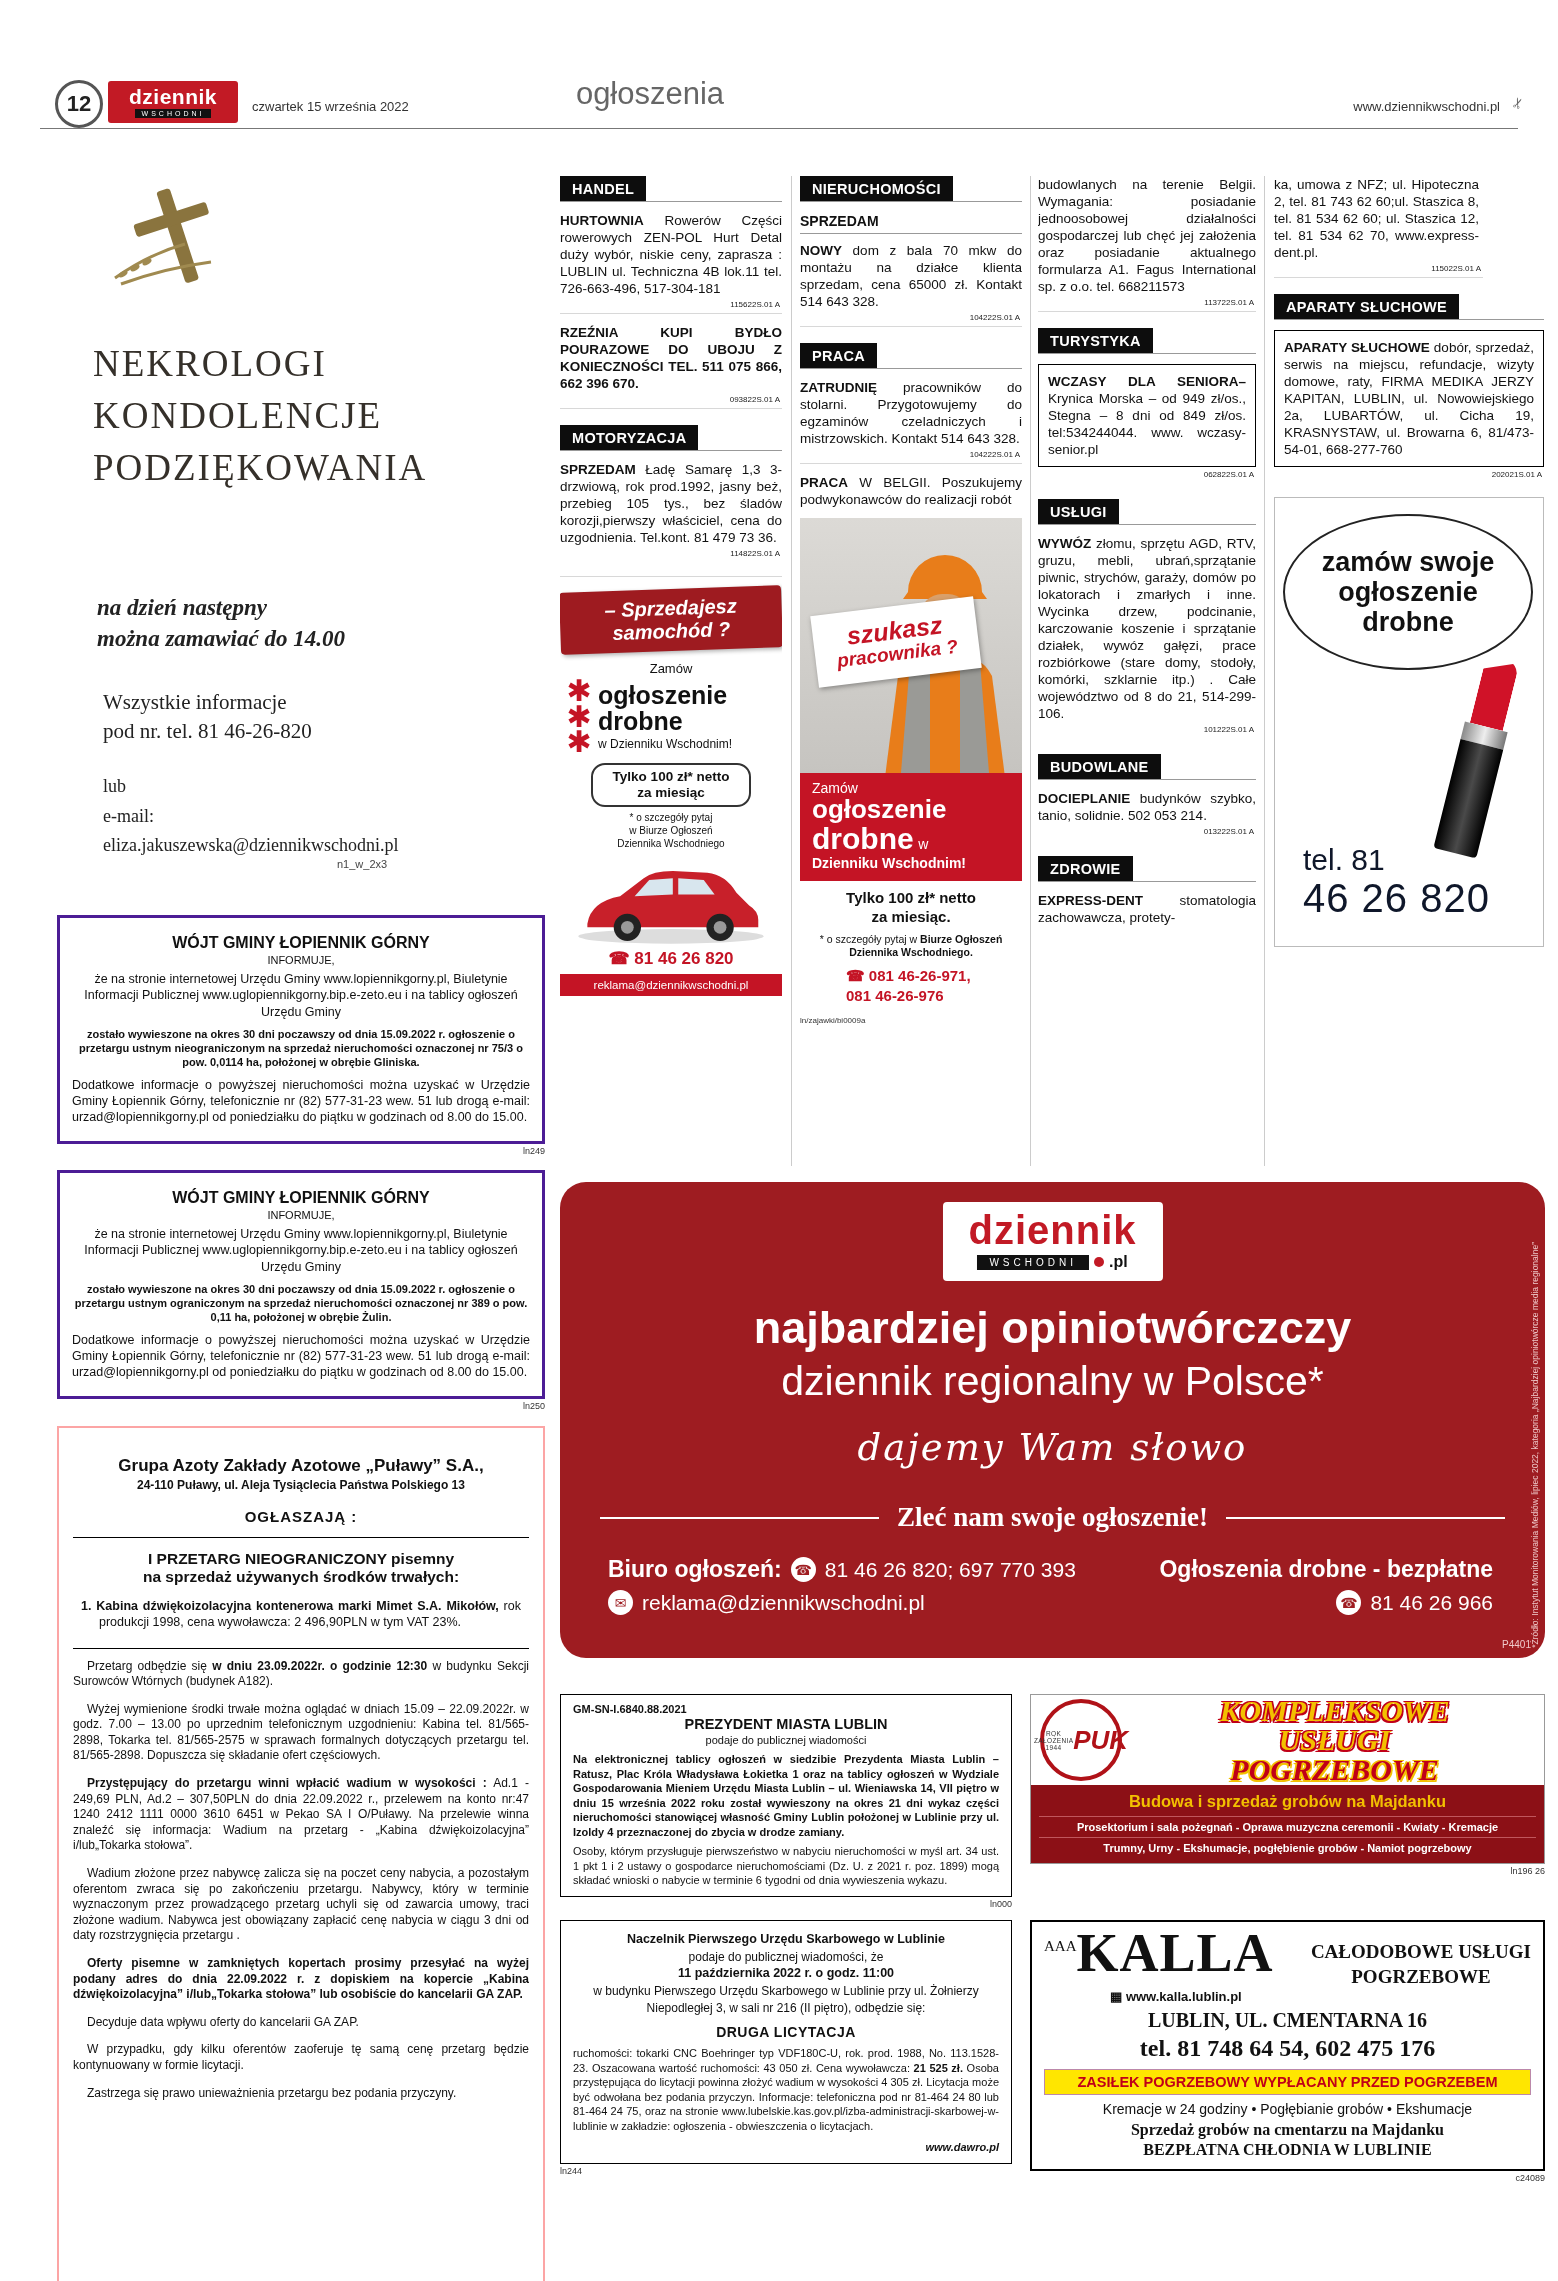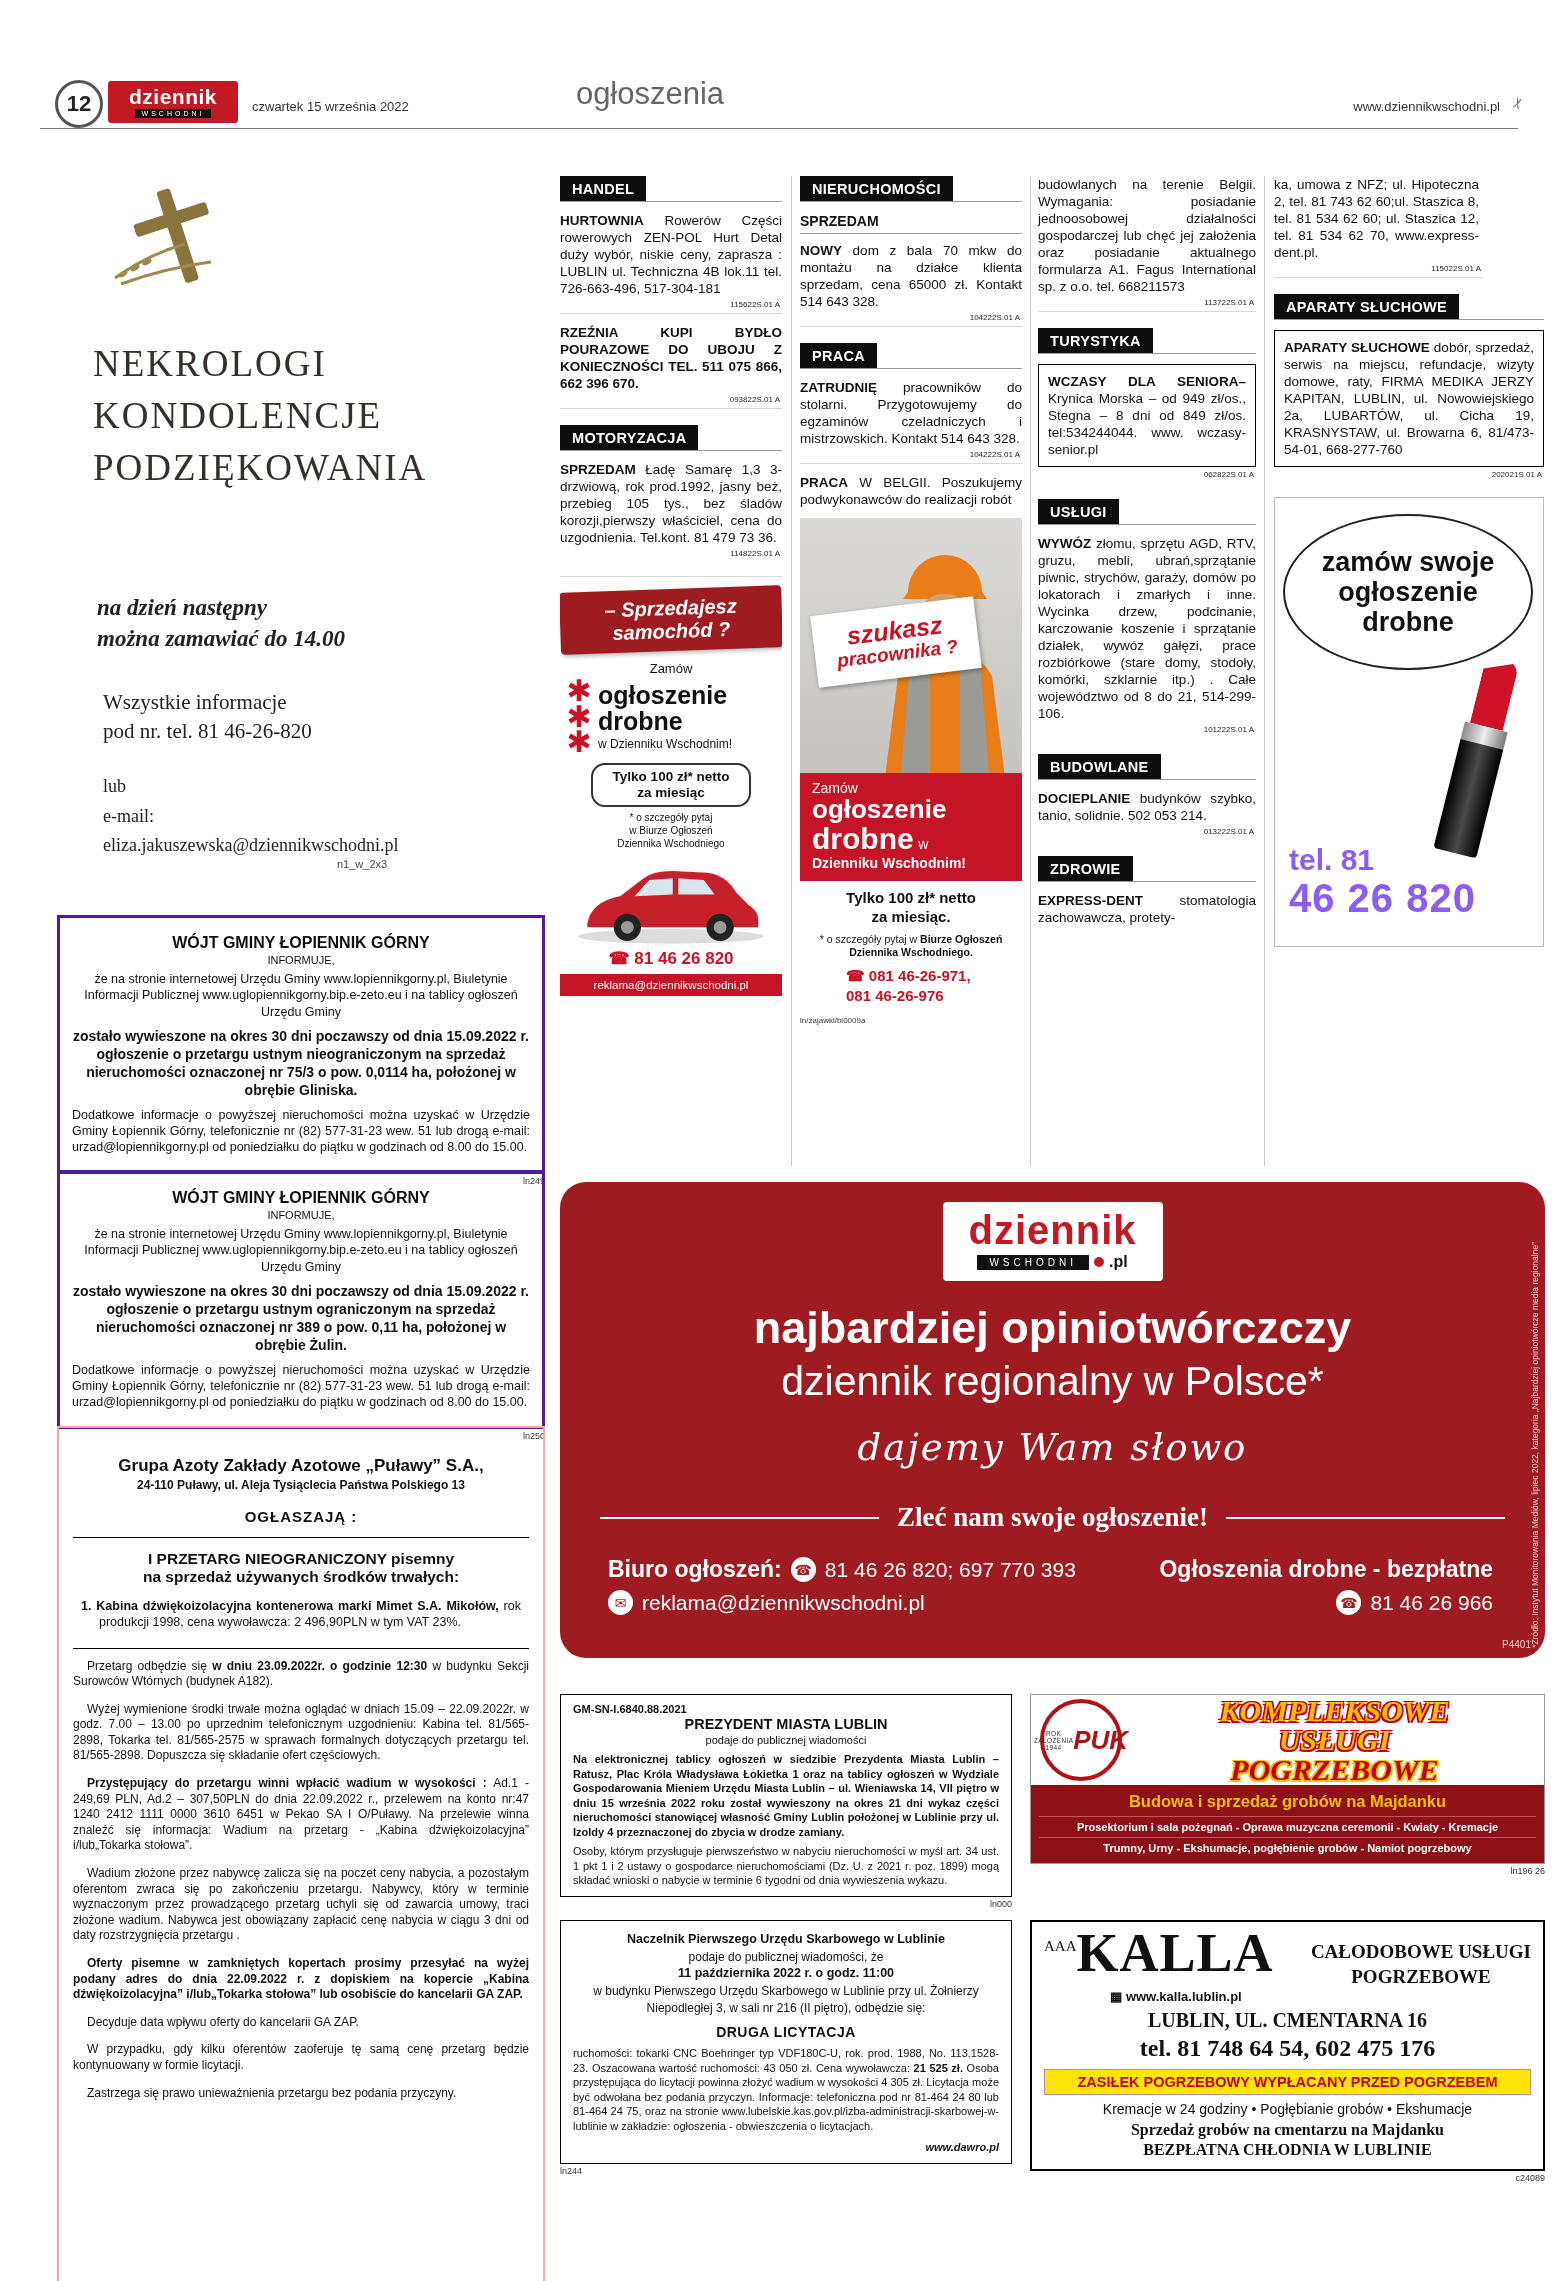--- a/index.html
+++ b/index.html
@@ -27,21 +27,21 @@
   .nek-info{position:absolute;left:46px;top:548px;font-size:21px;line-height:1.4;color:#222}
   .nek-more{position:absolute;left:46px;top:632px;font-size:18px;line-height:1.65;color:#222}
   .nek-code{position:absolute;left:280px;top:718px;font-size:11px;color:#444;font-family:"Liberation Sans",sans-serif}
 
   
   .wojt{position:absolute;left:57px;width:488px}
   .wojt .box{border:3px solid #4c1d95;padding:16px 12px}
   .wojt .t{text-align:center;font-weight:bold;font-size:16px}
   .wojt .st{text-align:center;font-size:11px;margin:2px 0 5px}
   .wojt .p1{text-align:center;font-size:12.5px;line-height:1.3}
-  .wojt .p2{text-align:center;font-weight:bold;font-size:14px;line-height:1.3;margin:7px 0}
+  .wojt .p2{text-align:center;font-weight:bold;font-size:11px;line-height:1.3;margin:7px 0}
   .wojt .p3{text-align:justify;font-size:12.5px;line-height:1.3}
   .wojt .code{text-align:right;font-size:9px;margin-top:2px;color:#333}
 
   
   .azoty{position:absolute;left:57px;top:1426px;width:488px}
   .azoty .box{border:2px solid #fca5a5;padding:28px 14px;height:800px;overflow:hidden}
   .azoty .t{text-align:center;font-weight:bold;font-size:17px}
   .azoty .addr{text-align:center;font-weight:bold;font-size:12px;margin-top:2px}
   .azoty .ann{text-align:center;font-weight:bold;font-size:15px;letter-spacing:1px;margin:16px 0 12px}
   .azoty .inner{border-top:1.5px solid #000;border-bottom:1.5px solid #000;padding:12px 8px;margin-bottom:10px}
@@ -108,21 +108,21 @@
   .aparaty{border:1.5px solid #000;padding:8px 9px}
 
   
   .lip-ad{border:1px solid #bbb;position:relative;height:448px;margin-top:14px;overflow:hidden}
   .lip-bubble{position:absolute;left:8px;top:16px;width:246px;height:152px;border:2px solid #222;border-radius:50%;
     display:flex;flex-direction:column;align-items:center;justify-content:center;font-weight:bold;font-size:27px;line-height:1.12;text-align:center}
   .lipstick{position:absolute;right:42px;top:158px;transform:rotate(14deg)}
   .lip-bullet{width:34px;height:70px;background:#d01228;border-radius:14px 14px 0 0;clip-path:polygon(0 20%,100% 0,100% 100%,0 100%);margin-left:5px}
   .lip-band{width:44px;height:18px;background:linear-gradient(90deg,#8a8a8a,#eee,#777)}
   .lip-tube{width:44px;height:112px;background:linear-gradient(90deg,#000,#4a4a4a,#000);border-radius:0 0 4px 4px}
-  .lip-tel{position:absolute;left:14px;bottom:26px;color:#8b5cf6;font-weight:bold;line-height:1.1}
+  .lip-tel{position:absolute;left:28px;bottom:26px;color:#0f172a;font-weight:normal;line-height:1.1}
   .lip-tel .t1{font-size:30px}
   .lip-tel .t2{font-size:40px;letter-spacing:1px}
 
   
   .banner{position:absolute;left:560px;top:1182px;width:985px;height:476px;background:#9e1c21;border-radius:26px;color:#fff}
   .bn-logoplate{position:absolute;left:50%;top:20px;transform:translateX(-50%);background:#fff;padding:8px 26px 10px;border-radius:4px;text-align:center}
   .bn-logo-main{color:#c21a25;font-weight:bold;font-size:40px;line-height:1;letter-spacing:1px}
   .bn-logo-row{display:flex;align-items:center;justify-content:center;gap:5px;margin-top:3px}
   .bn-logo-sub{background:#111;color:#fff;font-size:10px;letter-spacing:4px;padding:2px 12px}
   .bn-dot{width:10px;height:10px;background:#c21a25;border-radius:50%}

